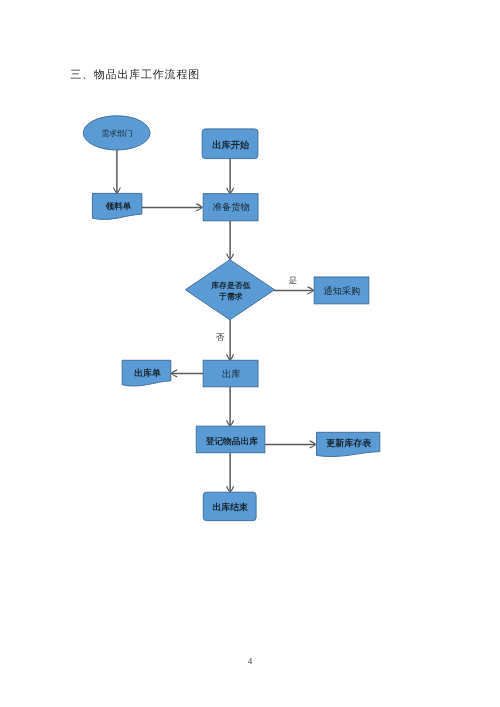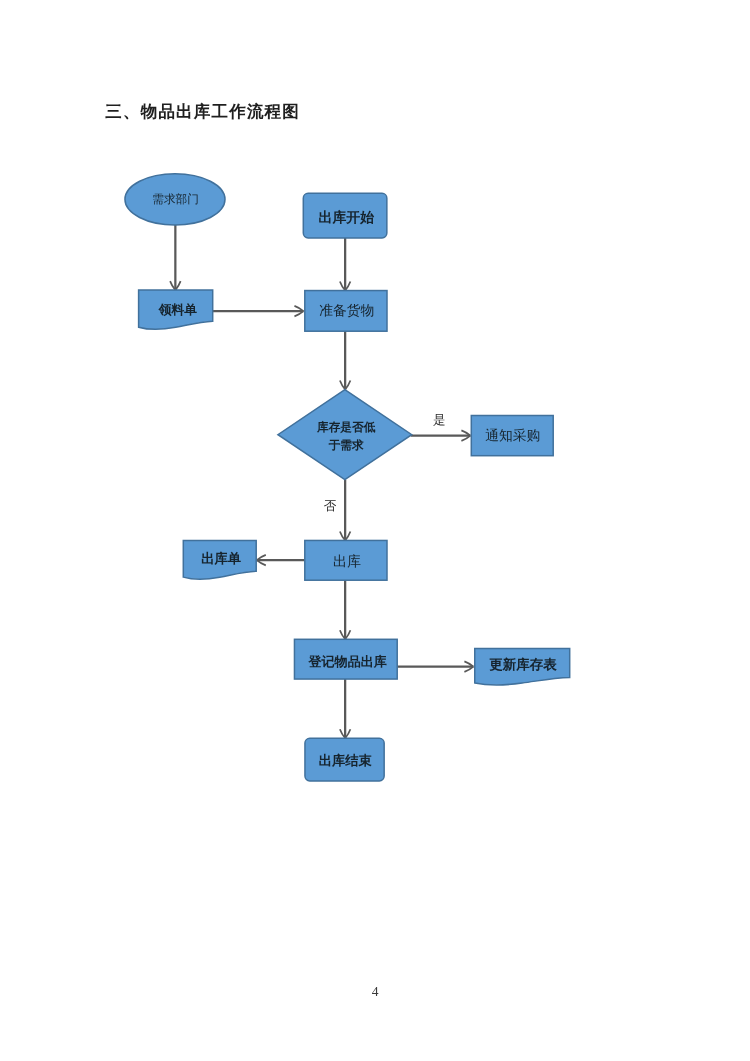--- a/index.html
+++ b/index.html
@@ -22,21 +22,21 @@
     left: 0; top: 0;
     width: 500px; height: 707px;
     background: #fff;
     transform: translateZ(0);
   }
   .doc-title {
     position: absolute;
     left: 70.2px;
     top: 66.6px;
     font-size: 11px;
-    font-weight: bold;
+    font-weight: normal;
     letter-spacing: 0.8px;
     white-space: nowrap;
     color: #1f1f1f;
     transform: translateZ(0);
   }
   .page-number {
     position: absolute;
     left: 0;
     right: 0;
     top: 655.6px;

